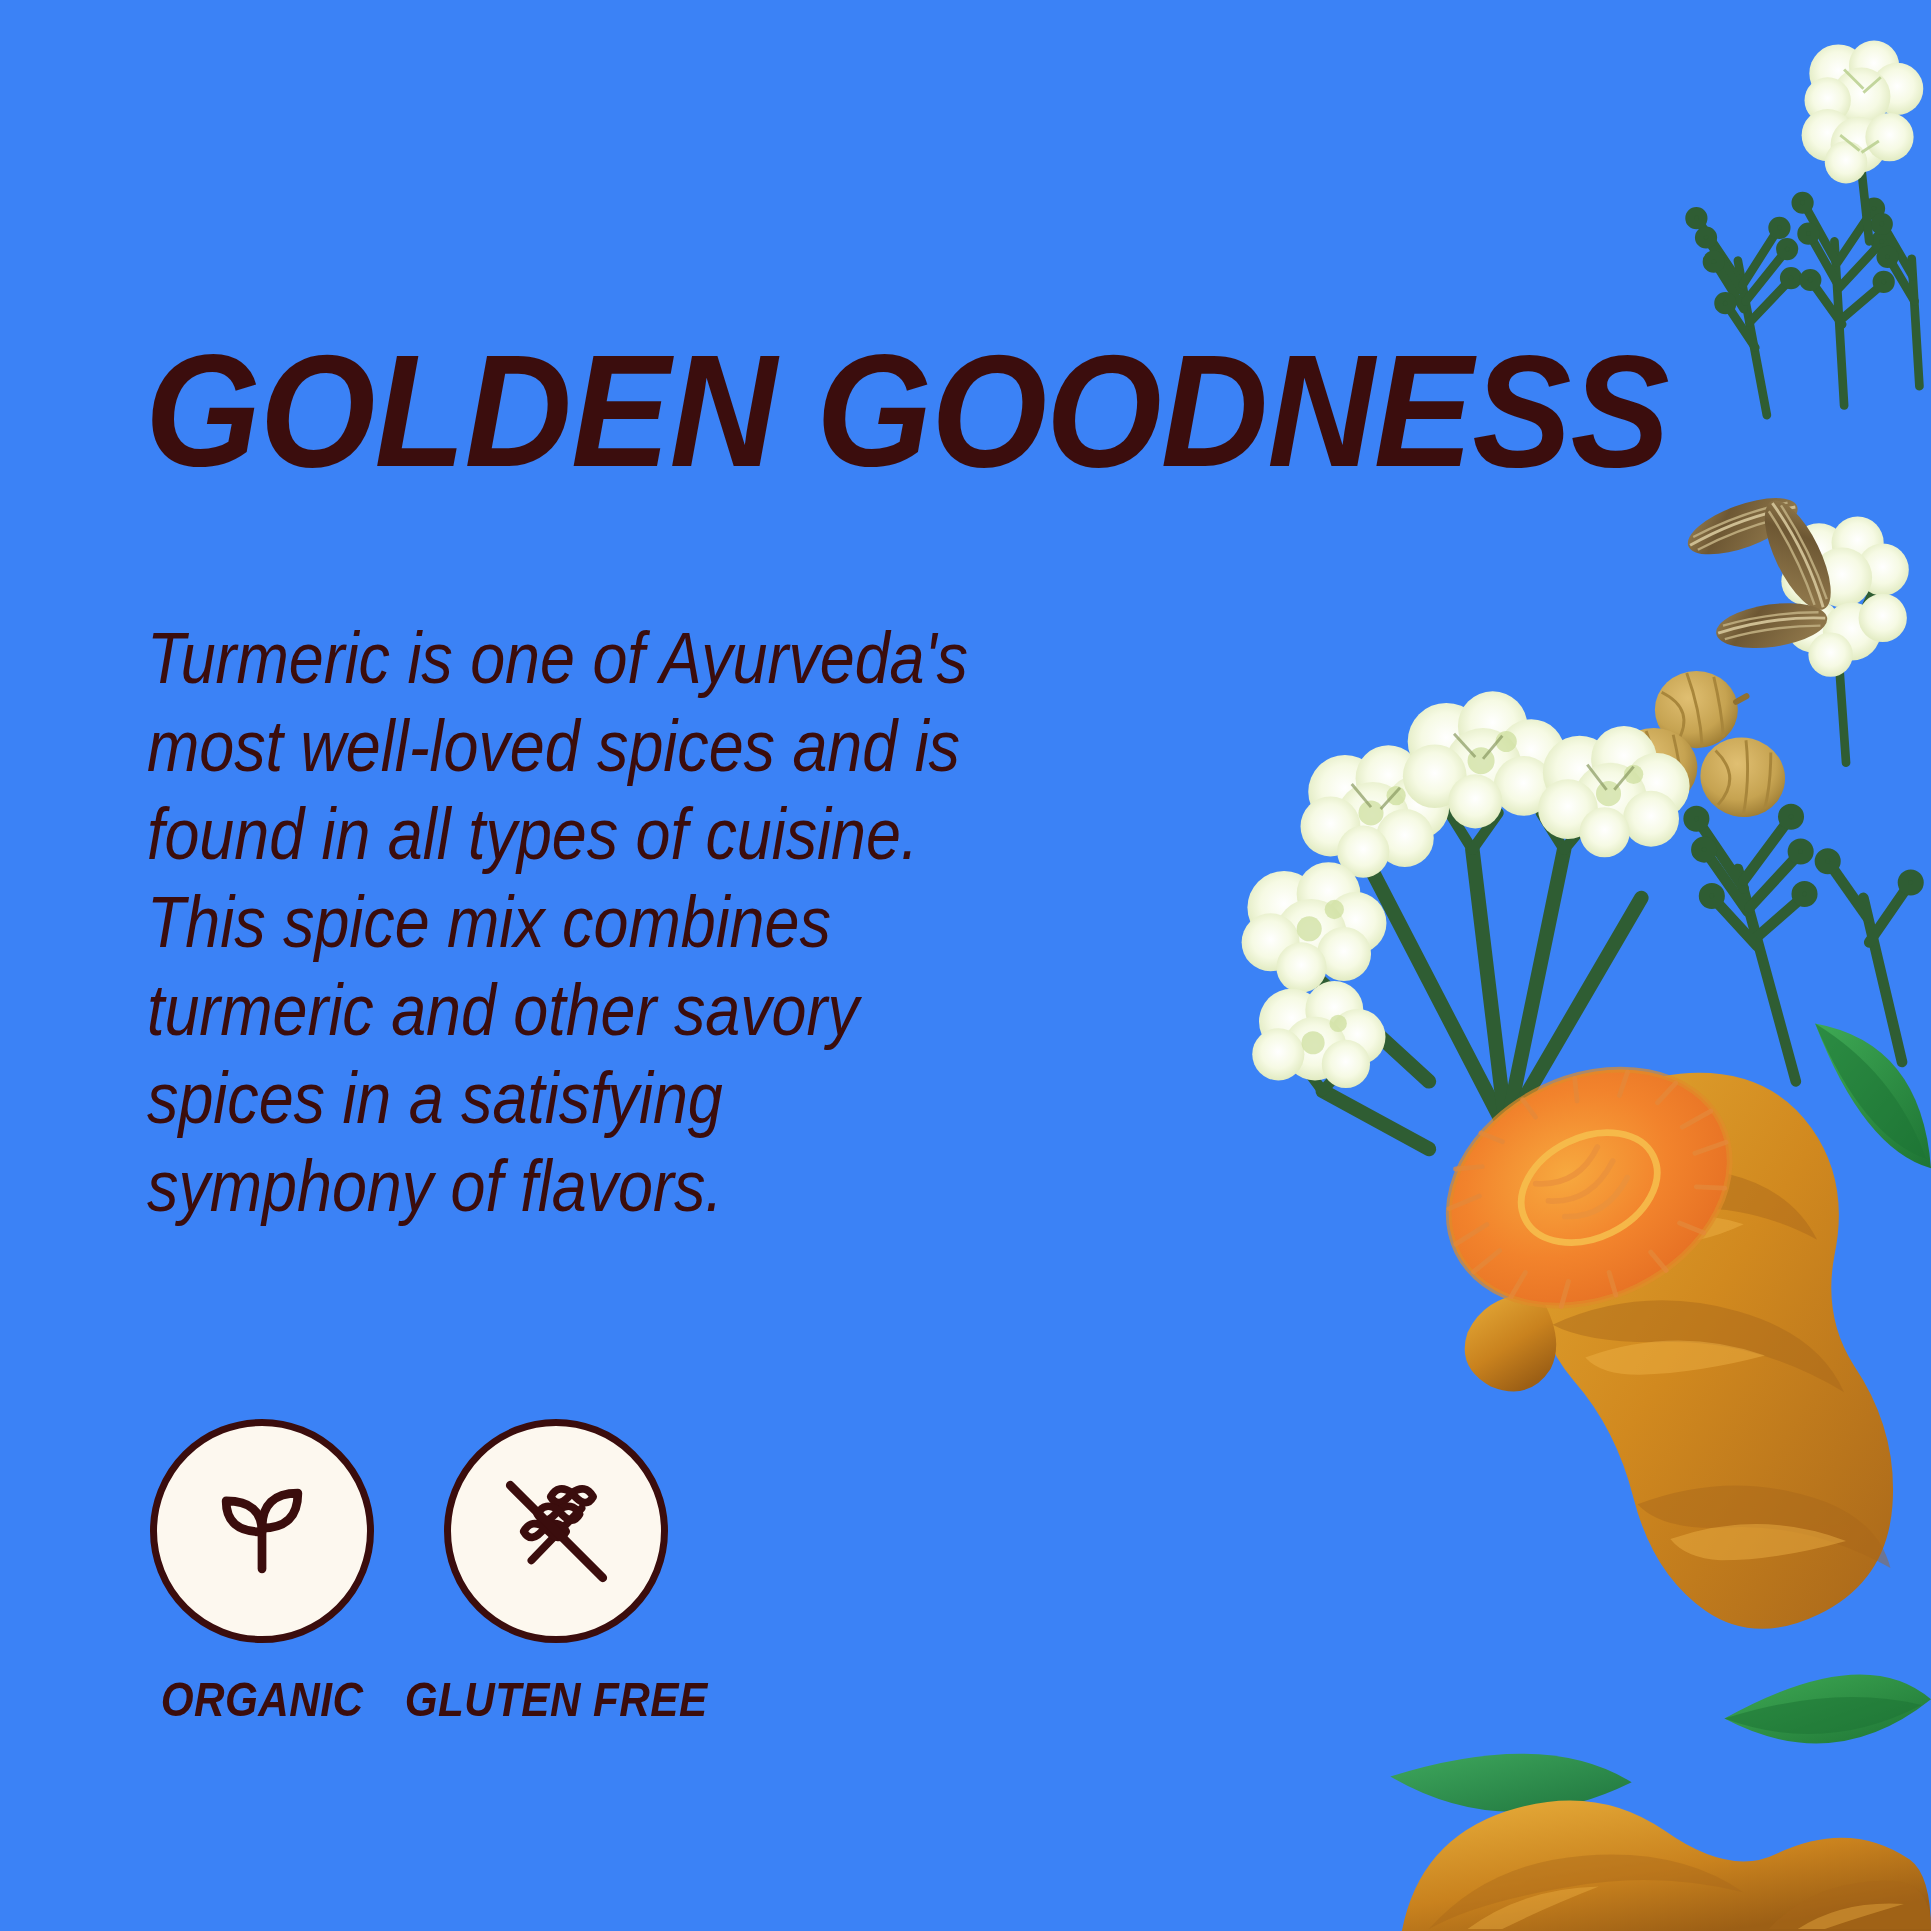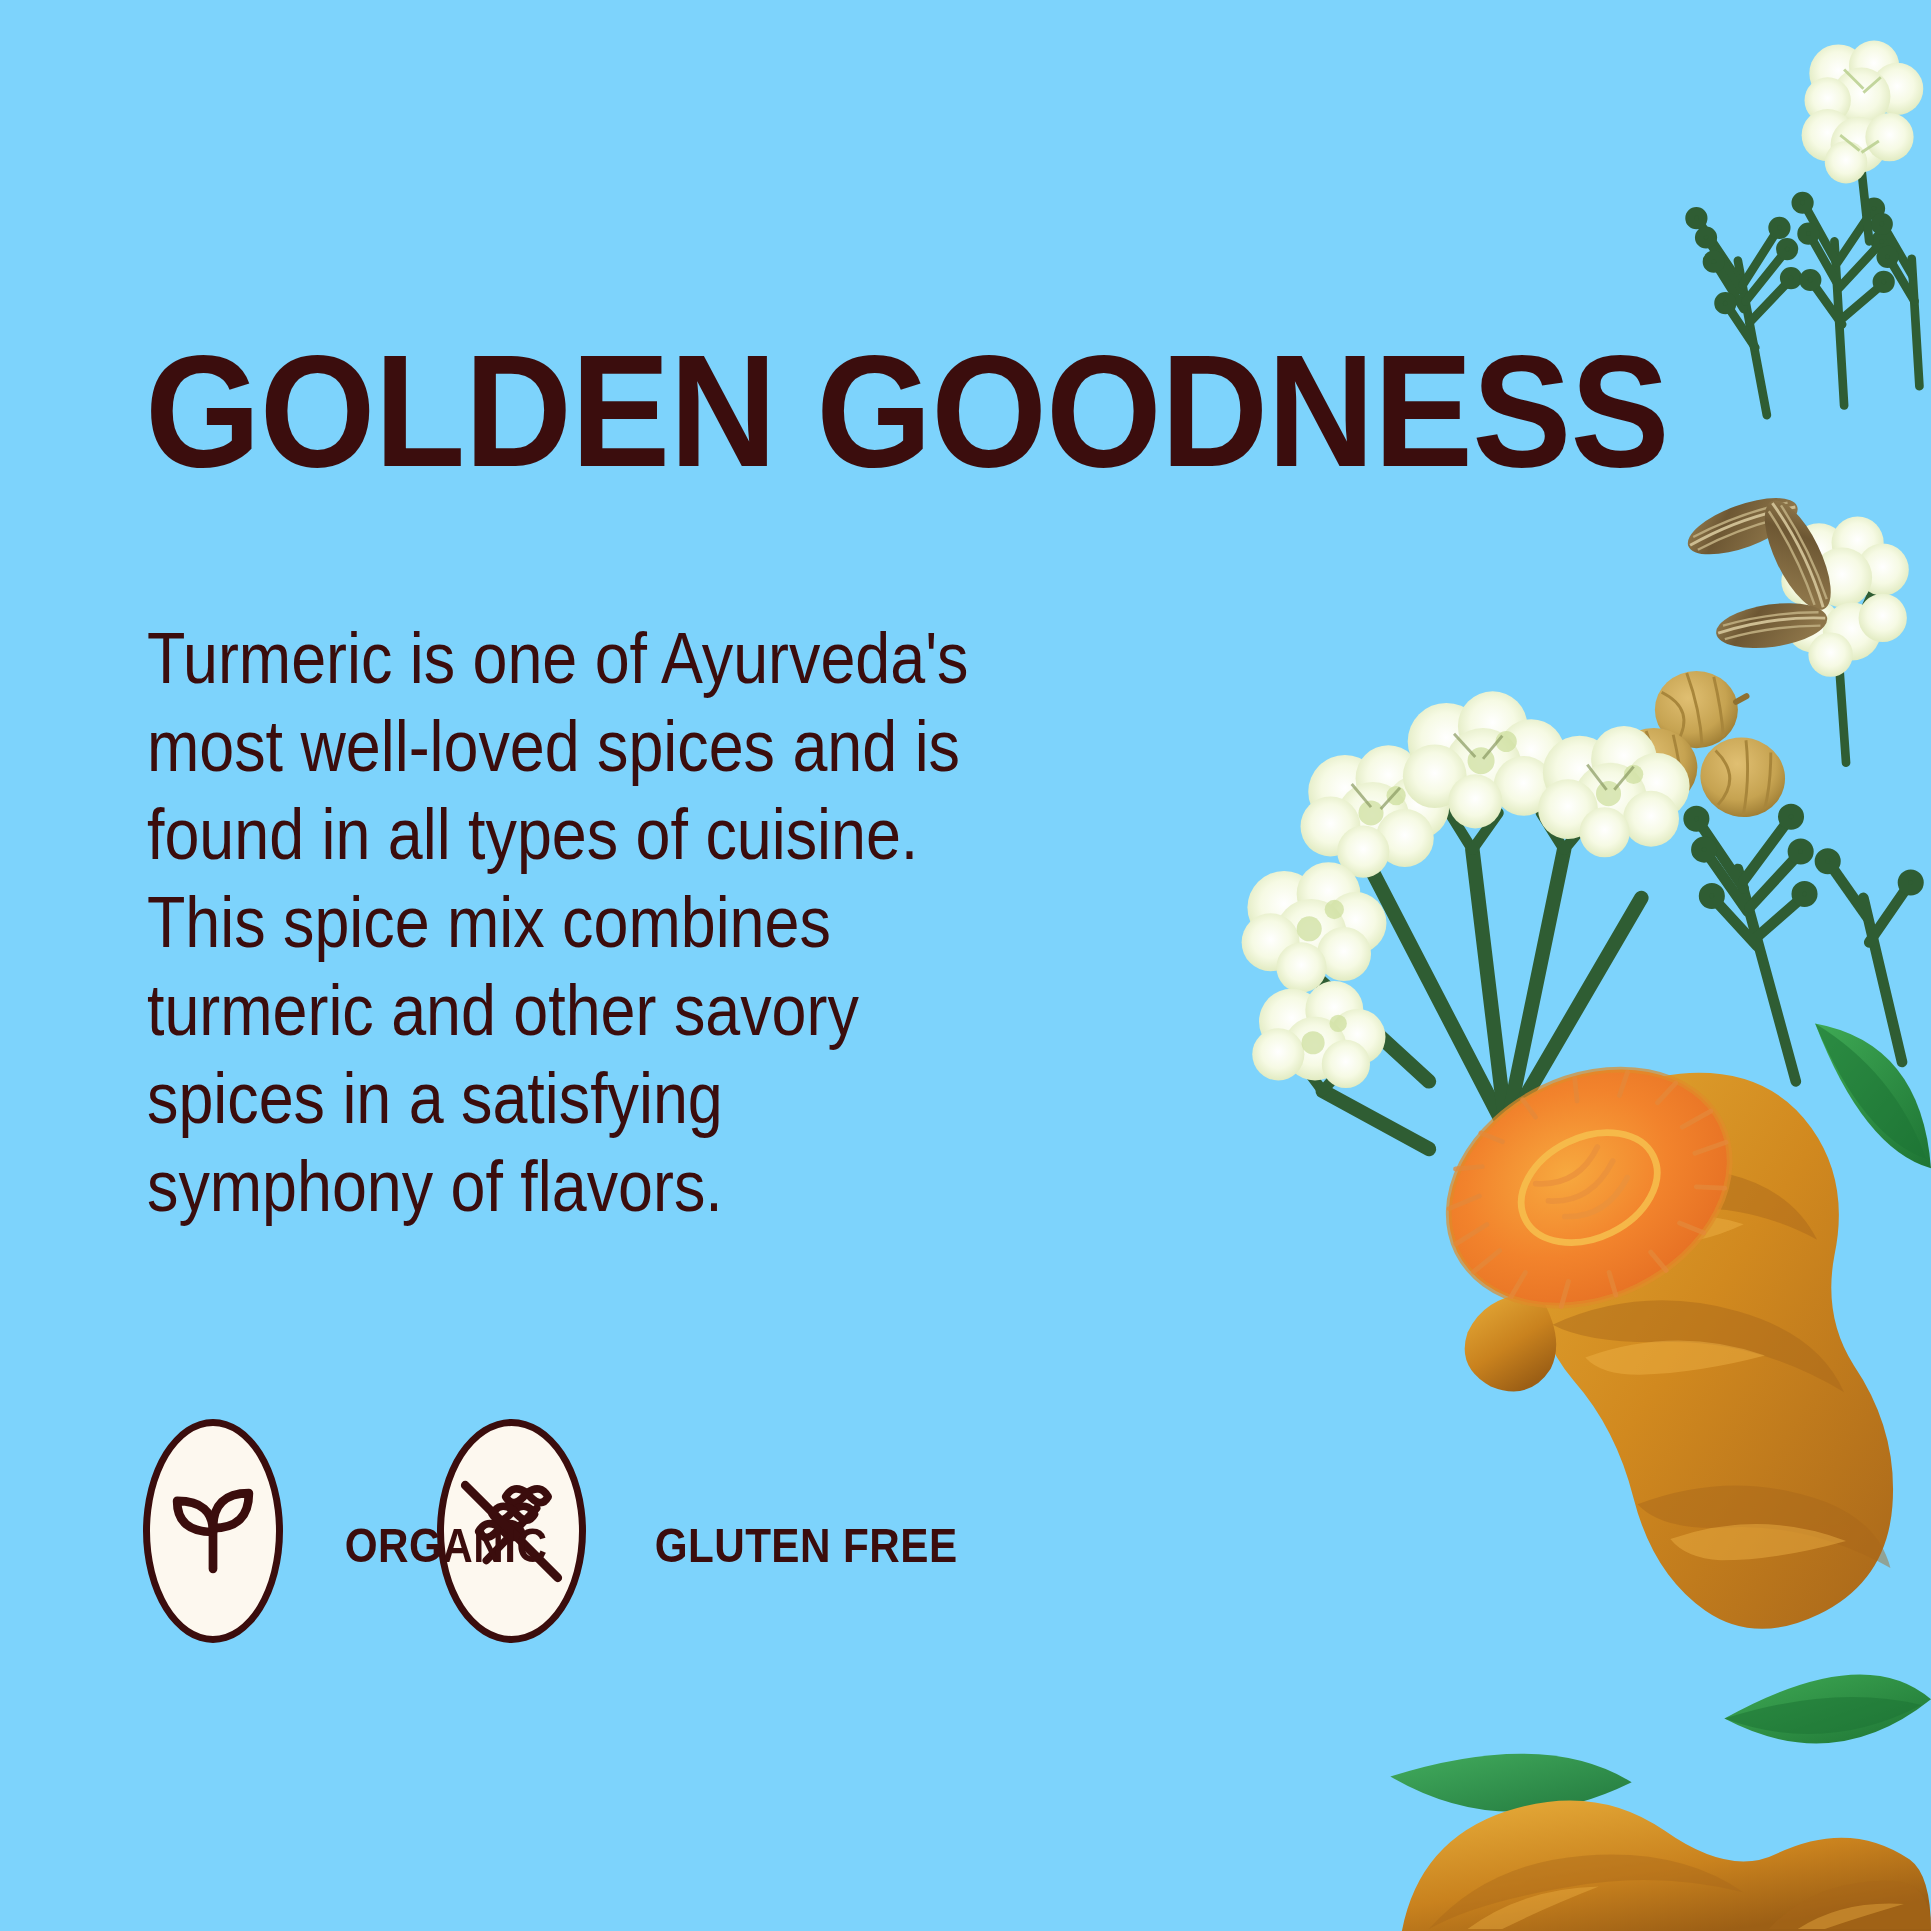--- a/index.html
+++ b/index.html
@@ -4,23 +4,24 @@
 <style>
   html, body {
     margin: 0;
     padding: 0;
     background: #efe0c4;
   }
   #canvas {
     position: relative;
     width: 1931px;
     height: 1931px;
-    background: #7dd3fc;
+    background: #3b82f6;
     overflow: hidden;
     font-family: "Liberation Sans", sans-serif;
+    font-style: italic;
   }
 
   
   .art {
     position: absolute;
     inset: 0;
     pointer-events: none;
   }
 
   
@@ -59,23 +60,22 @@
     position: absolute;
     left: 143px;
     top: 1419px;
     display: flex;
     gap: 56px;
     align-items: flex-start;
   }
   .badge {
     width: 238px;
     display: flex;
-    flex-direction: row;
+    flex-direction: column;
     align-items: center;
-    gap: 48px;
   }
   .badge-circle {
     width: 224px;
     height: 224px;
     border-radius: 50%;
     background: #fdf8ef;
     border: 7.7px solid #3b0d0d;
     box-sizing: border-box;
     display: flex;
     align-items: center;

